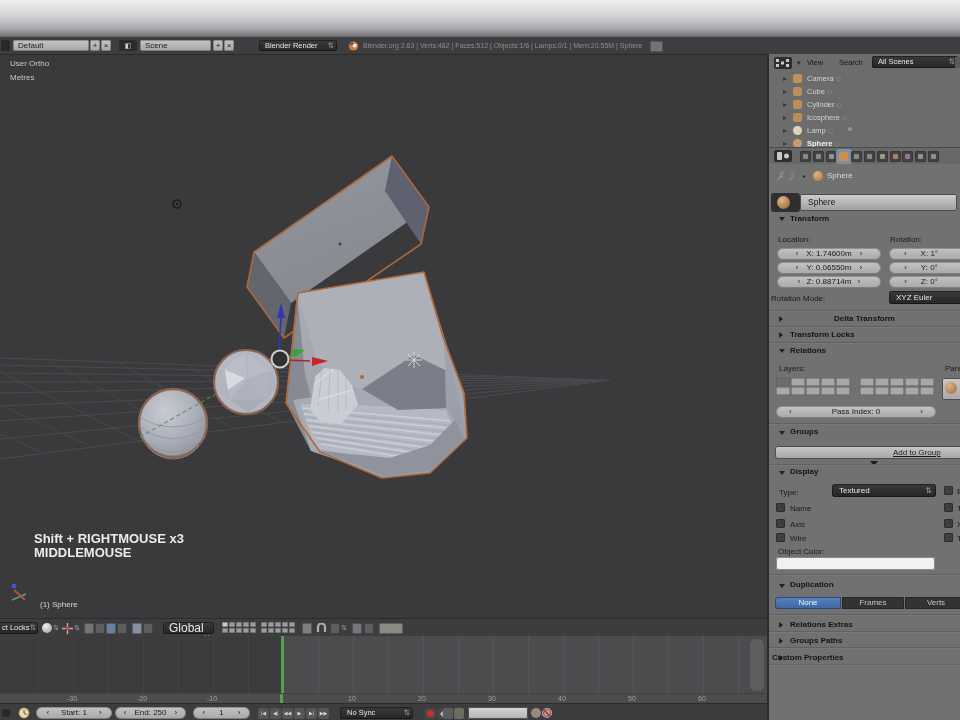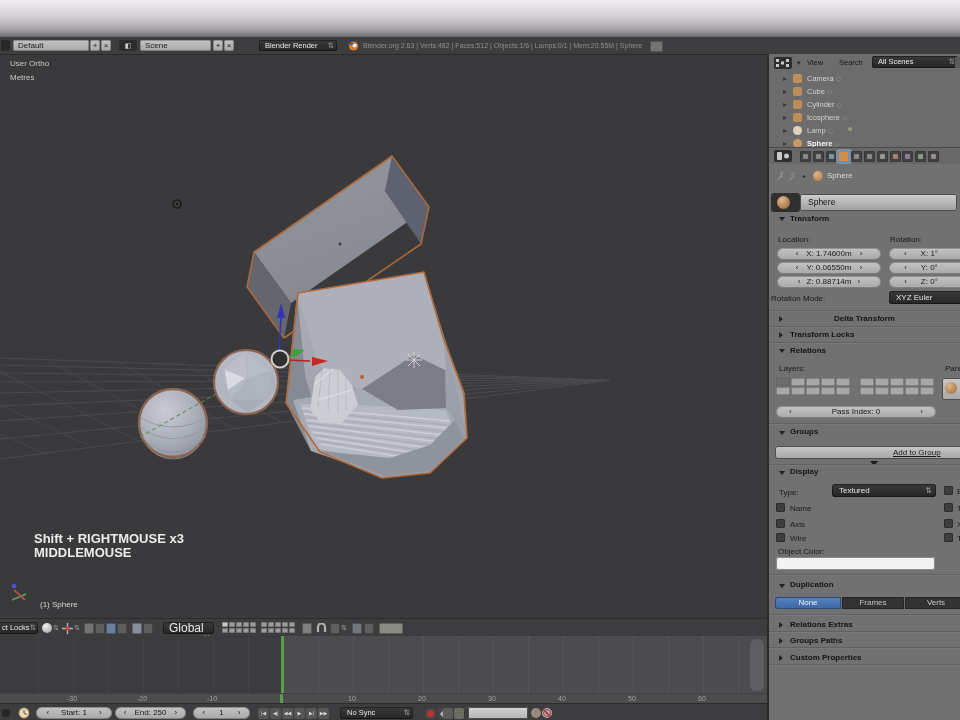--- a/index.html
+++ b/index.html
@@ -494,16 +494,16 @@
     <div class="abs" style="left:73px;top:433px;width:62px;height:12px;background:#333333;color:#c6c6c6;font-size:8px;line-height:12px;text-align:center;box-shadow:inset 0 0 0 1px #262626;">Frames</div>
     <div class="abs" style="left:136px;top:433px;width:62px;height:12px;background:#333333;color:#c6c6c6;font-size:8px;line-height:12px;text-align:center;box-shadow:inset 0 0 0 1px #262626;">Verts</div>
     <div class="pdiv" style="top:450px;"></div>
     <div class="ptri tri-r" style="top:458px;"></div>
     <div class="phdr" style="left:21px;top:456px;">Relations Extras</div>
     <div class="pdiv" style="top:467px;"></div>
     <div class="ptri tri-r" style="top:474px;"></div>
     <div class="phdr" style="left:21px;top:472px;">Groups Paths</div>
     <div class="pdiv" style="top:483px;"></div>
     <div class="ptri tri-r" style="top:491px;"></div>
-    <div class="phdr" style="left:21px;top:489px;">Custom Properties</div>
+    <div class="phdr" style="left:3px;top:489px;">Custom Properties</div>
     <div class="pdiv" style="top:500px;"></div>
   </div>
 </div>
 
 </body></html>

